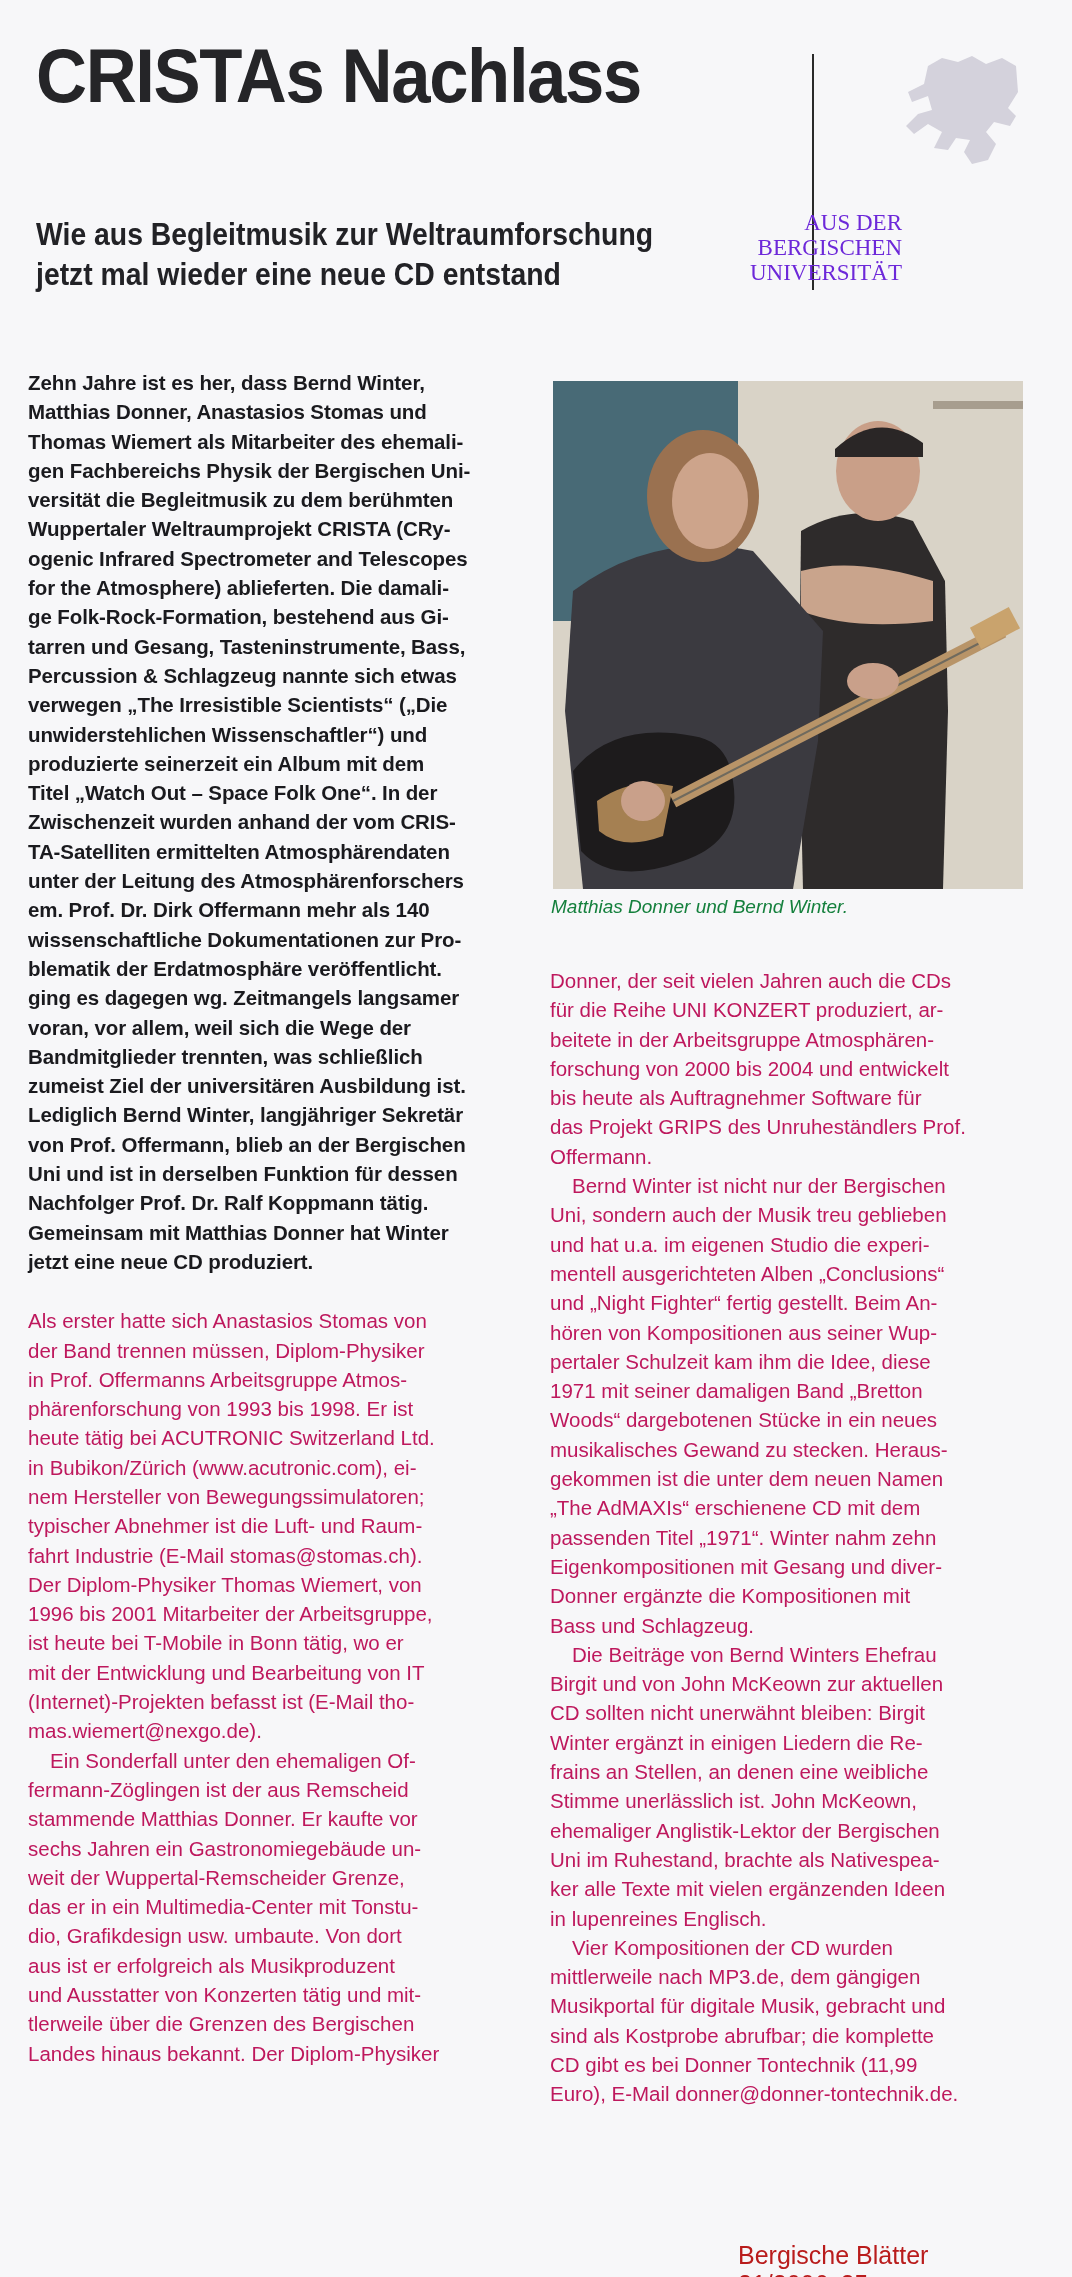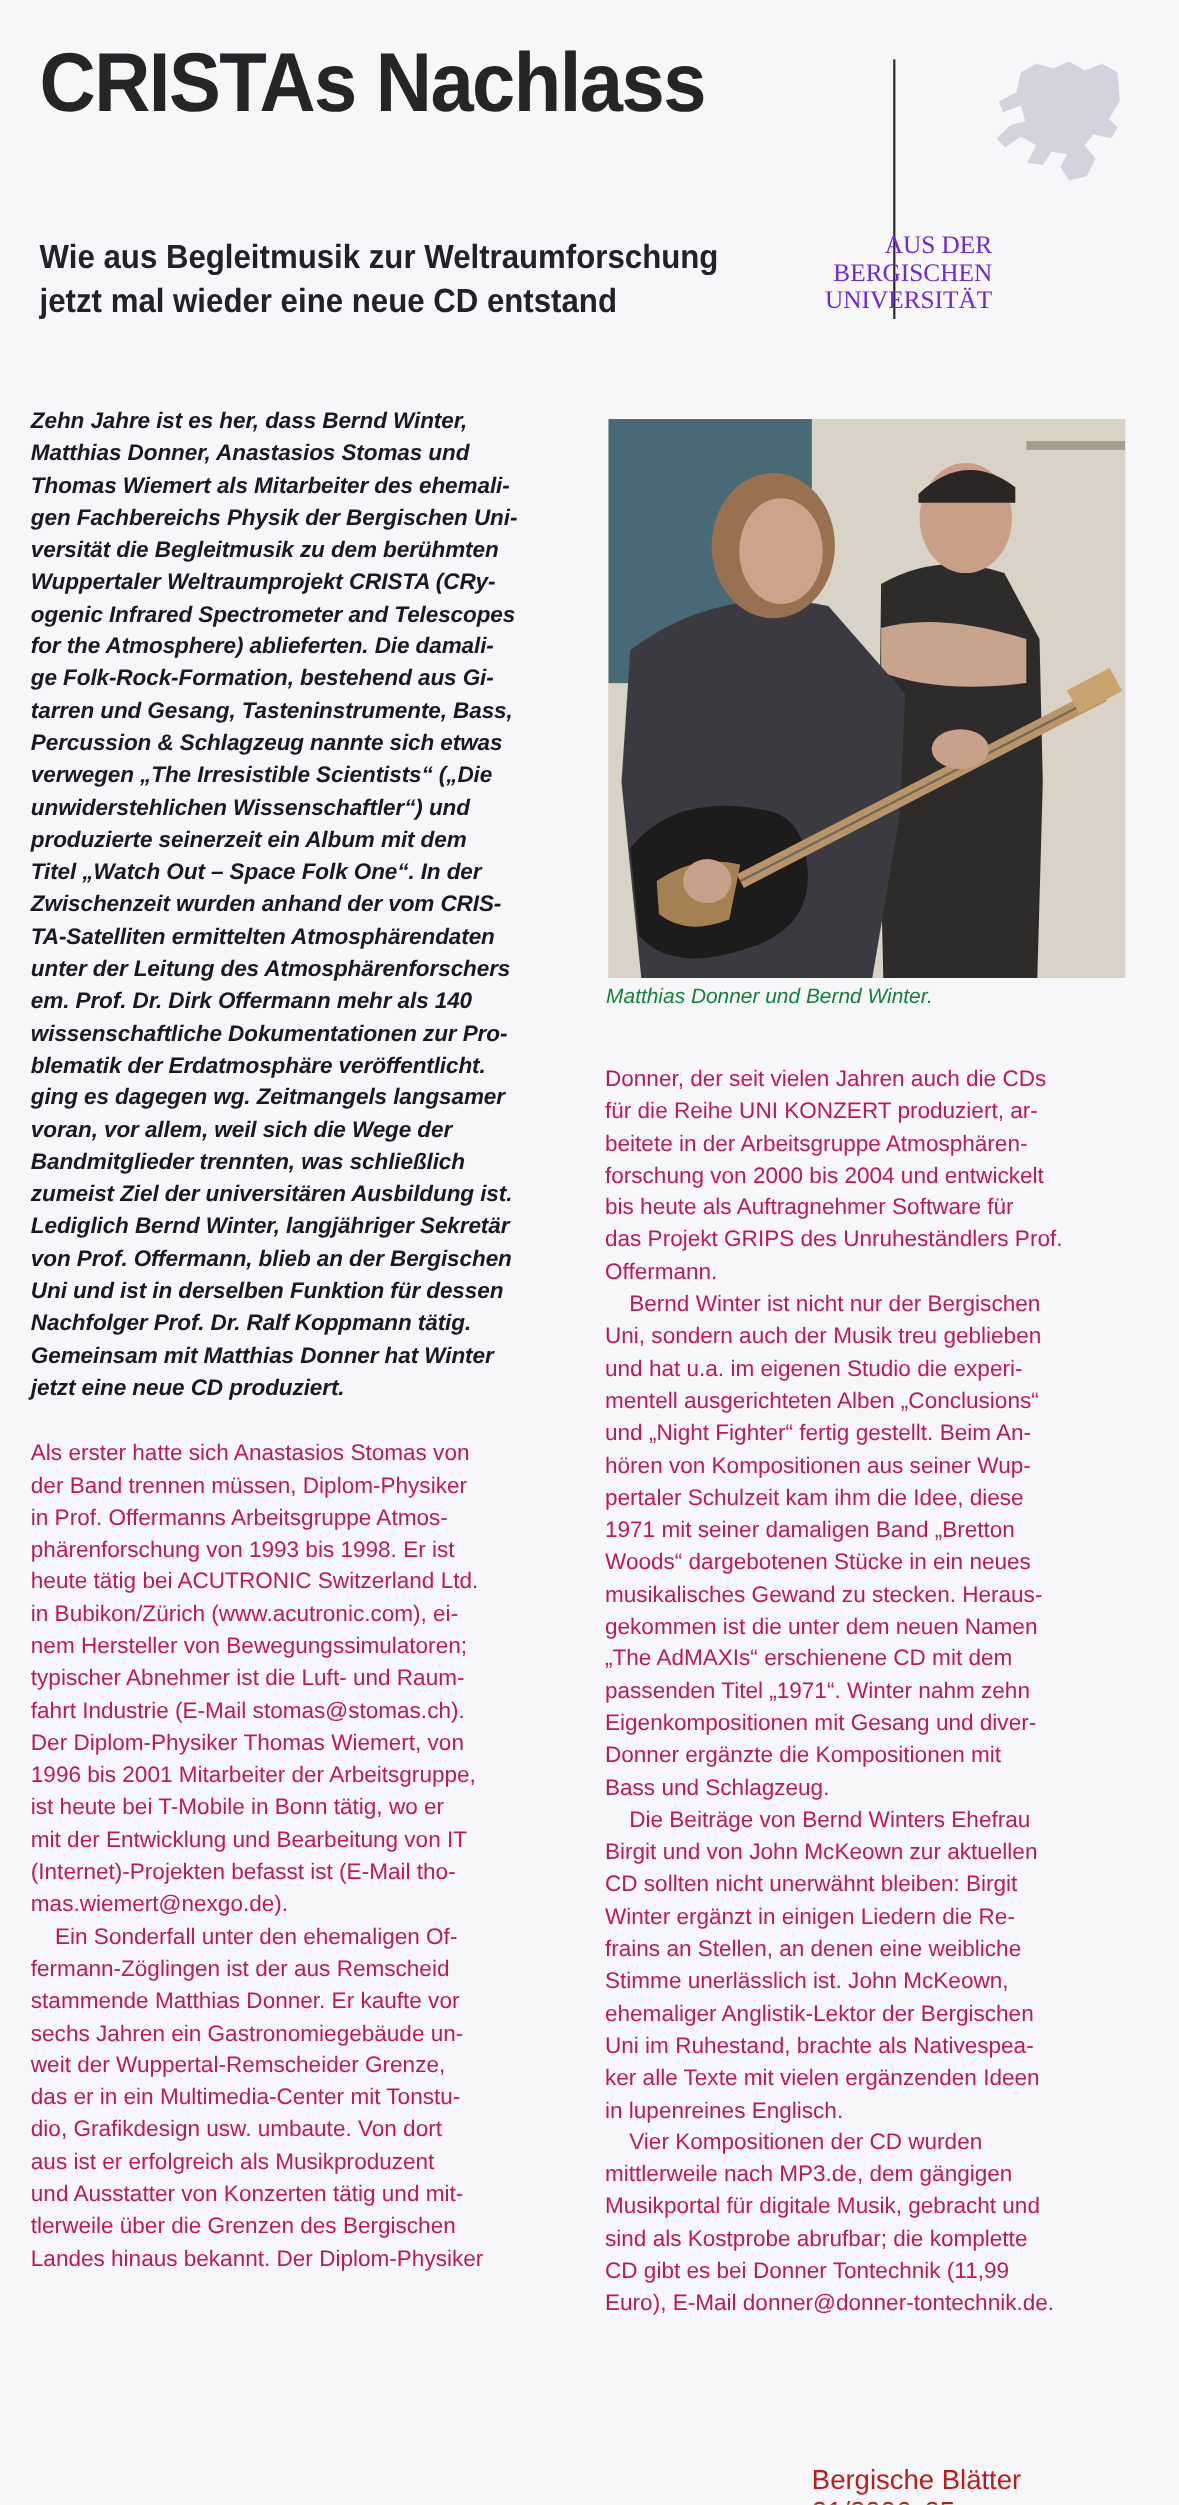--- a/index.html
+++ b/index.html
@@ -31,21 +31,21 @@
   .uni-label {
     position: absolute; right: 46px; top: 194px; text-align: right;
     font-family: "Liberation Serif", "DejaVu Serif", serif;
     font-size: 23px; line-height: 25px; color: #6d28d9;
   }
   .uni-label span { display: block; }
 
   .col { position: absolute; font-size: 20.5px; line-height: 29.3px; }
   .col .ln { display: block; white-space: nowrap; }
   .col-left { left: 28px; top: 352px; width: 500px; }
-  .lead { font-weight: 700; color: #1a1a1e; font-style: italic; }
+  .lead { font-weight: 700; color: #1a1a1e; }
   .lead .ln { letter-spacing: -0.1px; }
   .normal { font-weight: 400; color: #be185d; }
   .gap { height: 30px; }
   .indent { padding-left: 22px; }
 
   .photo {
     position: absolute; left: 553px; top: 365px; width: 470px; height: 508px;
     background: #d8d2c6; overflow: hidden;
   }
   .caption {

